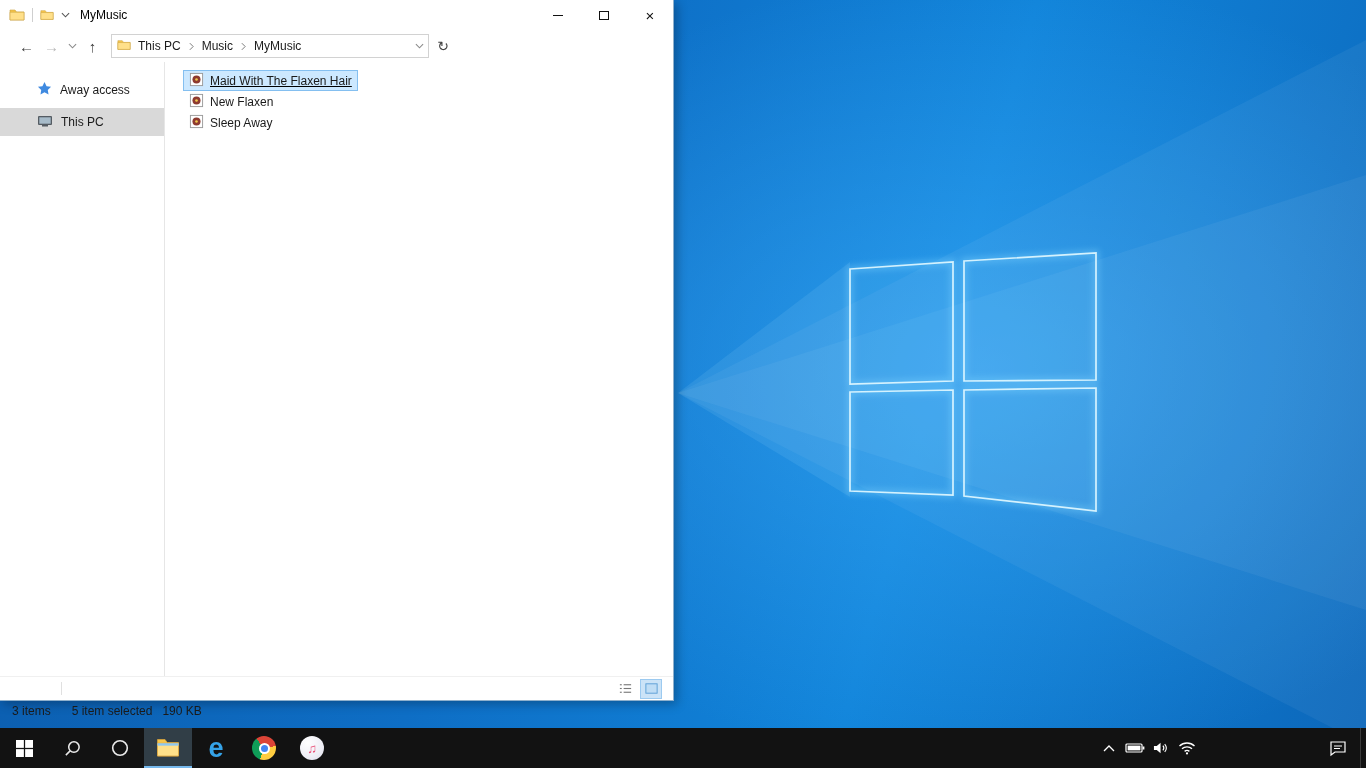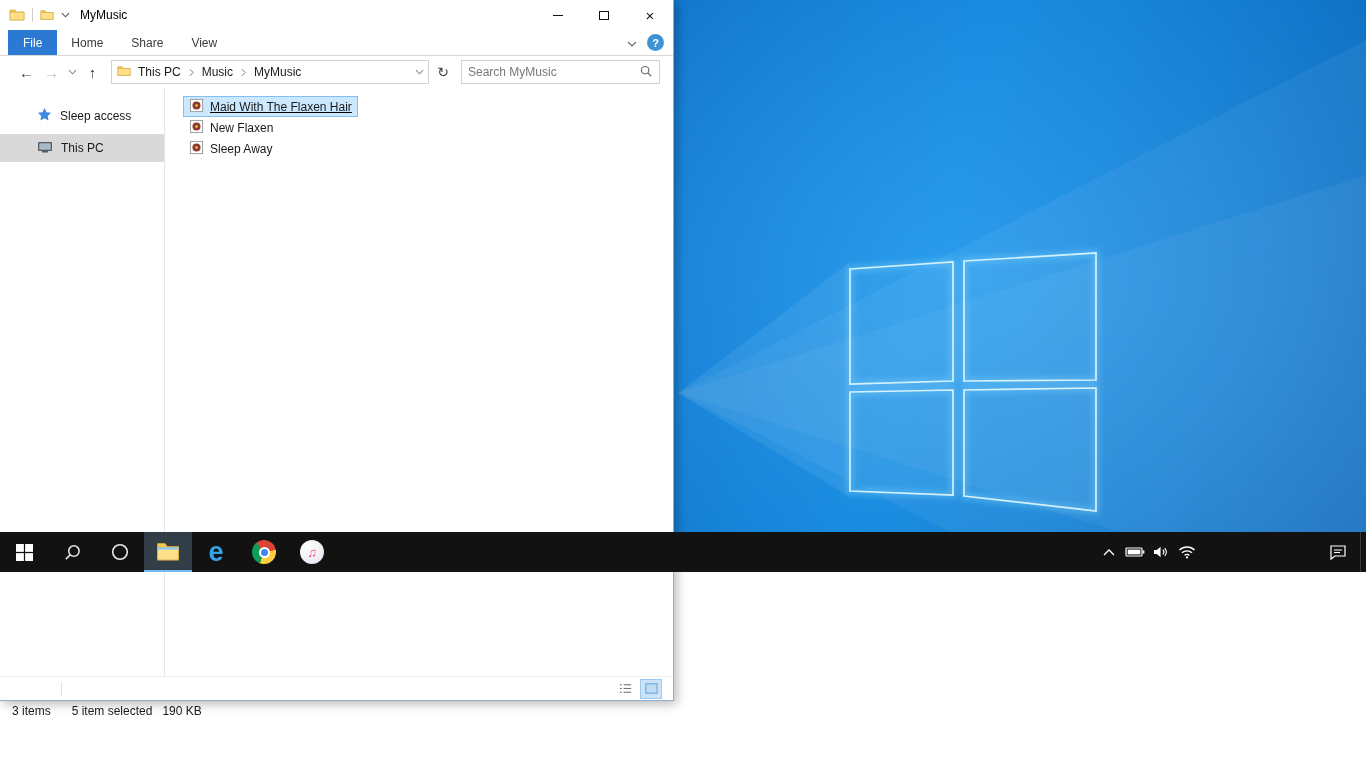--- a/index.html
+++ b/index.html
@@ -1,20 +1,20 @@
 <!DOCTYPE html>
 <html><head>
 <meta charset="utf-8">
 <style>
   * { box-sizing: border-box; margin: 0; padding: 0; }
   html,body { width:1366px; height:768px; overflow:hidden; font-family:"Liberation Sans","DejaVu Sans",sans-serif; }
 
   
   .desktop {
-    position:relative; width:1366px; height:572px;
+    position:relative; width:1366px; height:768px;
     background:
       radial-gradient(950px 640px at 72% 48%, rgba(70,180,255,.50), rgba(70,180,255,0) 62%),
       linear-gradient(105deg, #0b59a9 0%, #0e6ec5 38%, #1184da 66%, #0c67ba 100%);
   }
   .wallpaper-svg { position:absolute; left:0; top:0; width:1366px; height:768px; pointer-events:none; }
 
   
   .window {
     position:absolute; left:0; top:0; width:674px; height:701px;
     background:#fff; color:#000; font-size:12px;
@@ -159,34 +159,20 @@
           </div>
         <div class="cap-btn">
             <span class="max-glyph"></span>
           </div>
         <div class="cap-btn">
             <span class="close-glyph">×</span>
           </div>
       </div>
     </div>
 
-    <div class="tabs-row">
-      <div class="tab tab-file">File</div>
-      <div class="tab">Home</div>
-      <div class="tab">Share</div>
-      <div class="tab">View</div>
-      <div class="tabs-right">
-        <span>
-          <svg width="10" height="6" viewBox="0 0 10 6">
-              <polyline points="1,1 5,5 9,1" fill="none" stroke="#6a6a6a" stroke-width="1.2"></polyline>
-            </svg>
-        </span>
-        <span class="help-circle">?</span>
-      </div>
-    </div>
 
     <div class="address-row">
       <div class="nav-arrow">←</div>
       <div class="nav-arrow disabled">→</div>
       <div class="nav-chevron">
         <svg width="9" height="6" viewBox="0 0 10 6">
             <polyline points="1,1 5,5 9,1" fill="none" stroke="#8a8a8a" stroke-width="1.2"></polyline>
           </svg>
       </div>
       <div class="nav-arrow">↑</div>
@@ -212,41 +198,32 @@
         </span>
         <span class="crumb">MyMusic</span>
         <span class="addr-dropdown">
           <svg width="9" height="6" viewBox="0 0 10 6">
               <polyline points="1,1 5,5 9,1" fill="none" stroke="#8a8a8a" stroke-width="1.2"></polyline>
             </svg>
         </span>
       </div>
       <div class="refresh-btn">↻</div>
 
-      <div class="search-box">
-        <input type="text" placeholder="Search MyMusic" style="">
-        <span>
-          <svg width="14" height="14" viewBox="0 0 16 16">
-              <circle cx="7" cy="7" r="4.2" fill="none" stroke="#6d6d6d" stroke-width="1.3"></circle>
-              <line x1="10.3" y1="10.3" x2="14" y2="14" stroke="#6d6d6d" stroke-width="1.3"></line>
-            </svg>
-        </span>
-      </div>
     </div>
 
     <div class="win-body">
       <div class="sidebar">
 
         <div class="side-item">
           <span>
             <svg width="15" height="15" viewBox="0 0 16 16">
                 <path d="M8 1l2.2 4.5 4.8.7-3.5 3.4.8 4.8L8 12.1l-4.3 2.3.8-4.8L1 6.2l4.8-.7z" fill="#3f8ae0"></path>
               </svg>
           </span>
-          <span class="lbl">Sleep access</span>
+          <span class="lbl">Away access</span>
         </div>
 
 
         <div class="side-item selected">
           <span>
             <svg width="16" height="16" viewBox="0 0 16 16">
                 <rect x="1" y="3" width="14" height="9" rx="1" fill="#555c63"></rect>
                 <rect x="2.3" y="4.3" width="11.4" height="6.4" fill="#a7bbc9"></rect>
                 <rect x="5" y="12" width="6" height="1.5" fill="#555c63"></rect>
               </svg>

